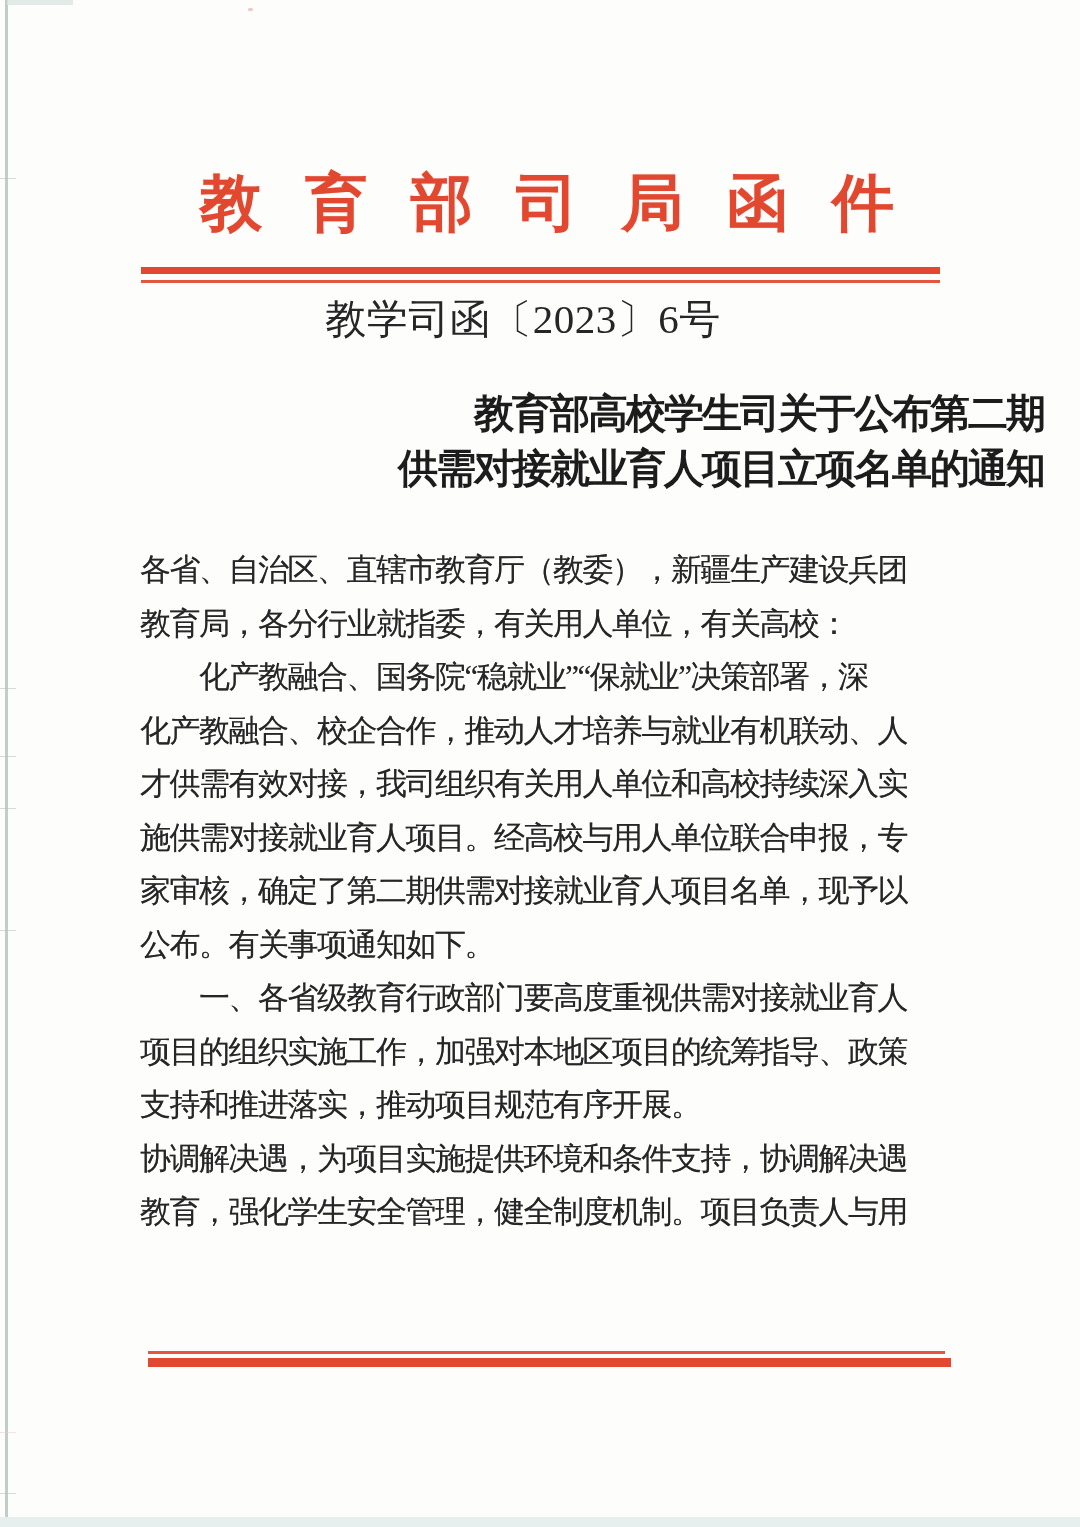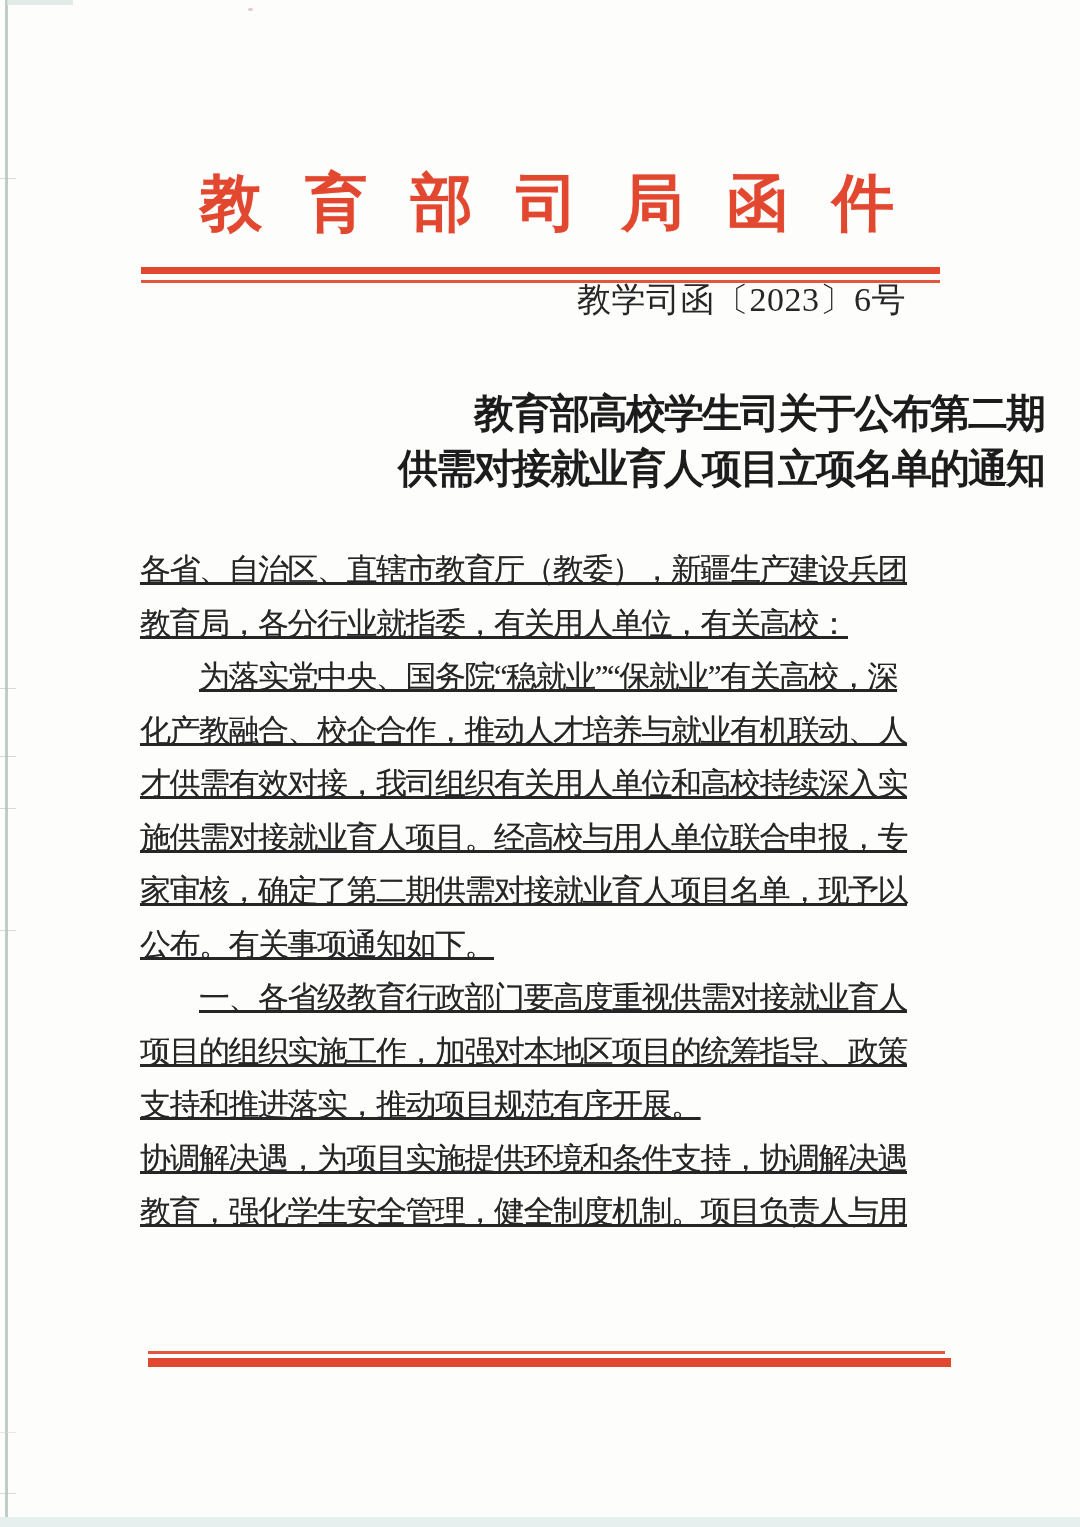--- a/index.html
+++ b/index.html
@@ -45,44 +45,43 @@
 
   .rule-top { position: absolute; left: 141px; top: 267px; width: 799px; }
   .rule-top .thick { height: 7px; background: var(--red, #e2482f); }
   .rule-top .thin  { height: 3px; margin-top: 6px; background: #e4573f; }
 
   .rule-bottom { position: absolute; left: 148px; top: 1351px; width: 803px; }
   .rule-bottom .thin  { height: 3px; width: 797px; background: #e4573f; }
   .rule-bottom .thick { height: 9px; margin-top: 4px; background: var(--red, #e2482f); }
 
   .docnum {
-    position: absolute; left: 140px; top: 277px; width: 766px;
-    text-align: right;
-    font-size: 34px; letter-spacing: 0.5px;
+    position: absolute; left: 140px; top: 292px; width: 766px;
+    text-align: center;
+    font-size: 41px; letter-spacing: 0.5px;
     color: var(--ink, #262626);
   }
 
   .doc-title {
     position: absolute; left: 0; top: 386px; width: 1044px;
     text-align: right;
     font-size: 40px; font-weight: 700; letter-spacing: -2px;
     line-height: 55px;
     color: #1c1c1c;
   }
 
   .body-text {
     position: absolute; left: 140px; top: 543px; width: 766px;
     color: var(--ink, #262626);
     font-size: 31px; letter-spacing: -1.5px;
   }
   .bline {
     height: 53.5px; line-height: 53.5px;
     white-space: nowrap;
     text-shadow: 0 0 0.5px rgba(40, 40, 40, .55);
-    text-decoration: underline;
   }
   .bline.indent { padding-left: 59px; }
 </style>
 </head>
 <body>
 
 <div class="page">
 
   <div class="edge-line"></div>
   <div class="edge-tick" style="top:178px"></div>
@@ -114,21 +113,21 @@
   <div class="docnum">教学司函〔2023〕6号</div>
 
   <div class="doc-title">
     <div>教育部高校学生司关于公布第二期</div>
     <div>供需对接就业育人项目立项名单的通知</div>
   </div>
 
   <div class="body-text">
       <div class="bline">各省、自治区、直辖市教育厅（教委），新疆生产建设兵团</div>
       <div class="bline">教育局，各分行业就指委，有关用人单位，有关高校：</div>
-      <div class="bline indent">为落实党中央、国务院“稳就业”“保就业”有关高校，深</div>
+      <div class="bline indent">化产教融合、国务院“稳就业”“保就业”决策部署，深</div>
       <div class="bline">化产教融合、校企合作，推动人才培养与就业有机联动、人</div>
       <div class="bline">才供需有效对接，我司组织有关用人单位和高校持续深入实</div>
       <div class="bline">施供需对接就业育人项目。经高校与用人单位联合申报，专</div>
       <div class="bline">家审核，确定了第二期供需对接就业育人项目名单，现予以</div>
       <div class="bline">公布。有关事项通知如下。</div>
       <div class="bline indent">一、各省级教育行政部门要高度重视供需对接就业育人</div>
       <div class="bline">项目的组织实施工作，加强对本地区项目的统筹指导、政策</div>
       <div class="bline">支持和推进落实，推动项目规范有序开展。</div>
       <div class="bline">协调解决遇，为项目实施提供环境和条件支持，协调解决遇</div>
       <div class="bline">教育，强化学生安全管理，健全制度机制。项目负责人与用</div>

